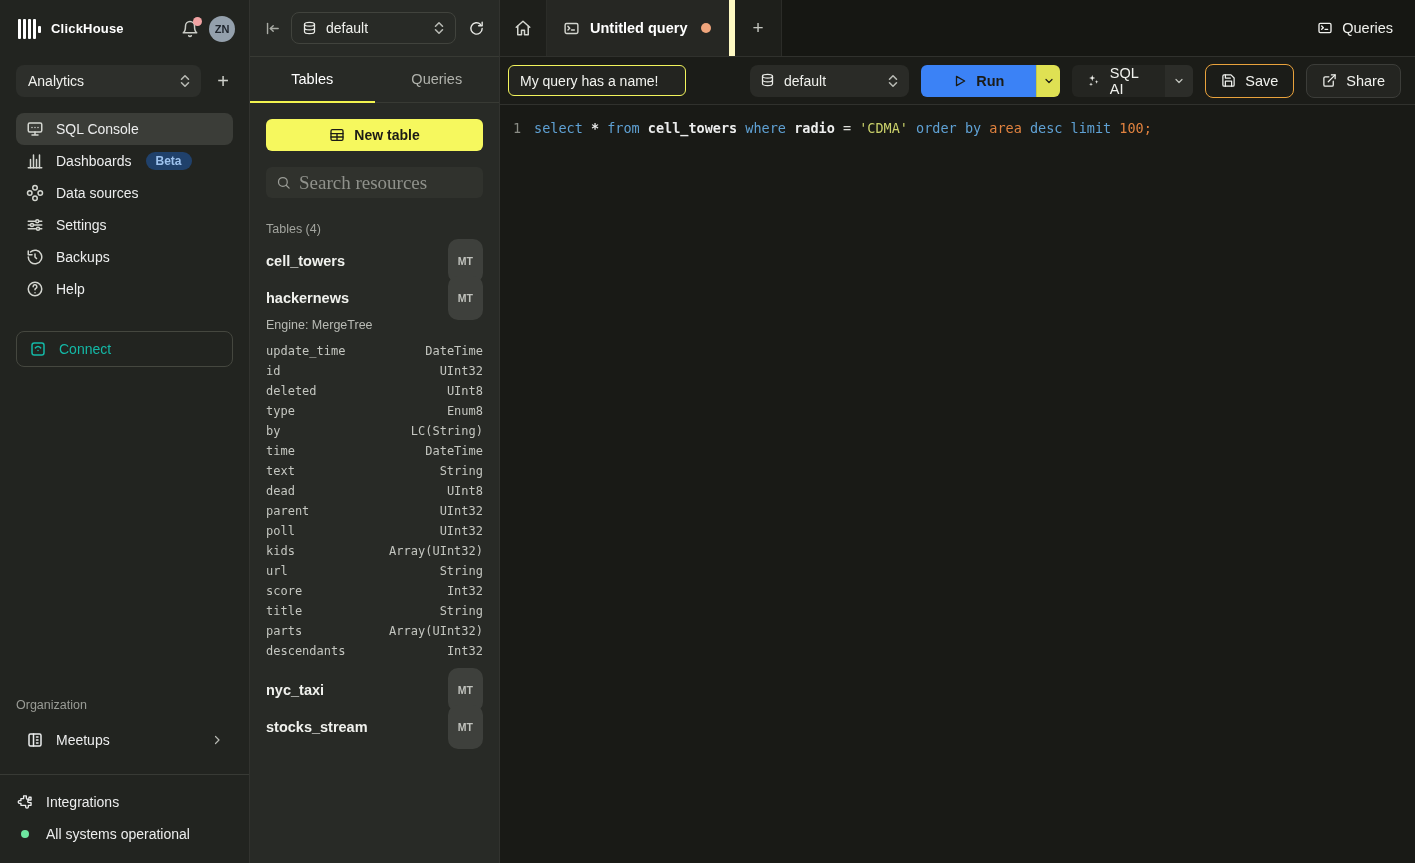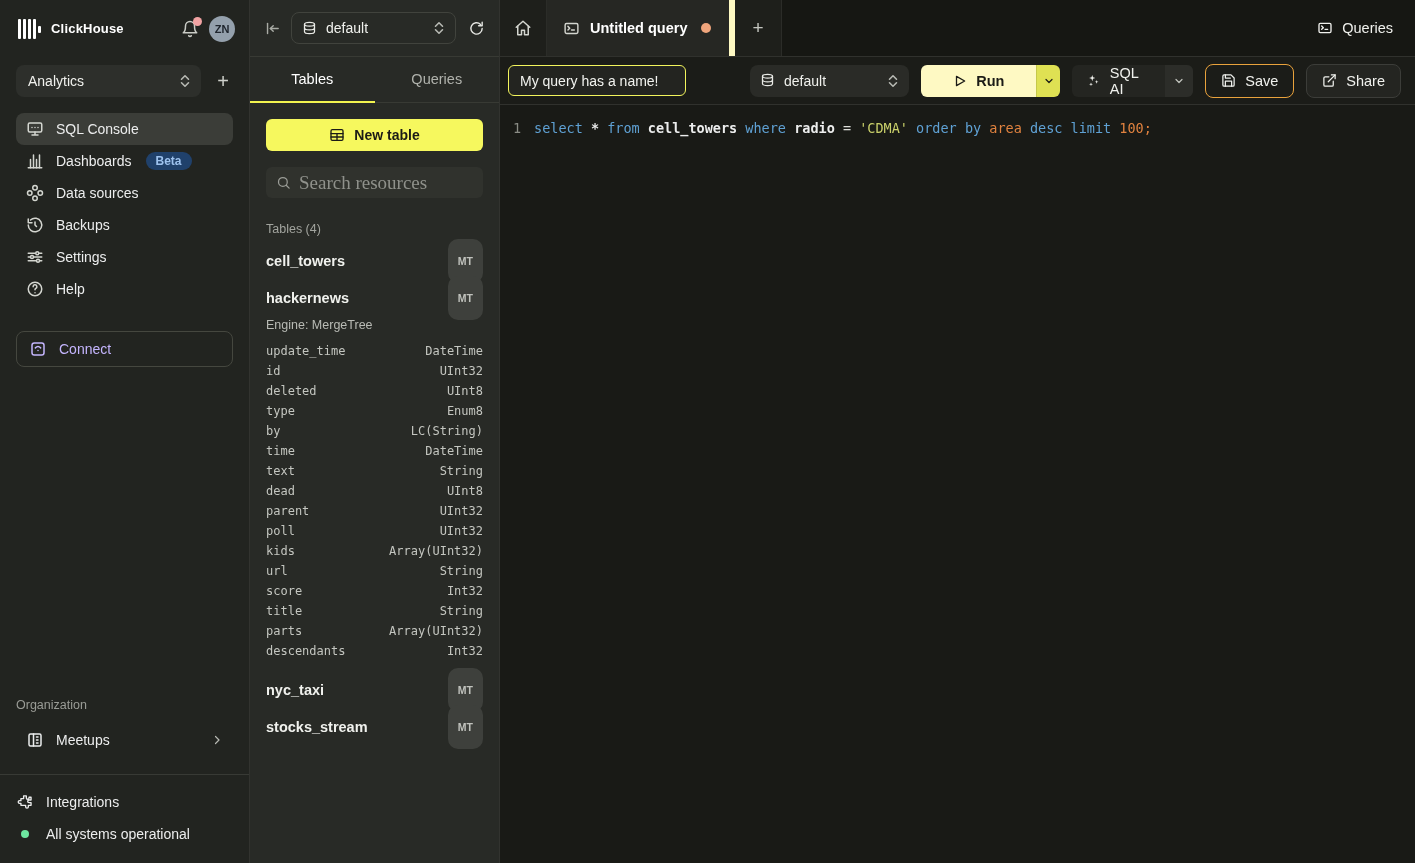--- a/index.html
+++ b/index.html
@@ -24,21 +24,21 @@
   .ws-select .lbl { font-size:14px; color:#f0f1ed; }
   .ws-select .chev { margin-left:auto; color:#b8bab4; }
   .plus-btn { color:#cfd1cb; font-size:20px; line-height:1; cursor:pointer; padding:2px 4px; }
 
   .nav { padding:6px 16px 0 16px; display:flex; flex-direction:column; gap:0; }
   .nav-item { height:32px; display:flex; align-items:center; gap:12px; padding:0 10px; border-radius:8px; color:#eceded; font-weight:500; font-size:14px; cursor:pointer; }
   .nav-item.active { background:#3b3d38; }
   .nav-item .nicon { color:#d4d6d0; width:18px; display:flex; justify-content:center; }
   .badge-beta { background:#20416b; color:#9dc2ee; font-size:12px; font-weight:600; border-radius:11px; padding:2px 10px; margin-left:2px; }
 
-  .connect-btn { margin:26px 16px 0 16px; height:36px; border:1px solid #45473f; border-radius:8px; display:flex; align-items:center; gap:12px; padding:0 12px; color:#c4b5fd; font-weight:500; cursor:pointer; }
+  .connect-btn { margin:26px 16px 0 16px; height:36px; border:1px solid #45473f; border-radius:8px; display:flex; align-items:center; gap:12px; padding:0 12px; color:#14b8a6; font-weight:500; cursor:pointer; }
 
   .sb-bottom { margin-top:auto; }
   .org-label { padding:0 16px; font-size:12.5px; color:#9a9c96; margin-bottom:12px; }
   .meetups { height:32px; margin:0 16px; display:flex; align-items:center; gap:12px; padding:0 10px; color:#eceded; font-weight:500; cursor:pointer; border-radius:6px; }
   .meetups .chev-r { margin-left:auto; color:#b8bab4; }
   .sb-divider { border-top:1px solid #383a35; margin-top:18px; }
   .sb-footer { padding:14px 16px 16px 16px; display:flex; flex-direction:column; gap:6px; }
   .sb-footer .f-item { height:26px; display:flex; align-items:center; gap:12px; color:#eceded; font-size:14px; cursor:pointer; }
   .green-dot { width:8px; height:8px; border-radius:50%; background:#6ee7a0; margin:0 5px; }
 
@@ -82,21 +82,21 @@
   .tabbar-spacer { flex:1; }
   .queries-btn { display:flex; align-items:center; gap:9px; padding:0 22px; color:#f0f1ed; font-size:14.5px; font-weight:500; cursor:pointer; }
 
   .toolbar { height:48px; background:#1b1c18; display:flex; align-items:center; padding:0 14px 0 8px; border-bottom:1px solid #30312d; gap:12px; }
   .qname-input { width:178px; height:31px; background:#232420; border:1.5px solid #f2f45c; border-radius:6px; color:#f2f3ef; font-size:14px; padding:0 11px; outline:none; font-family:inherit; }
   .tb-db-select { margin-left:52px; width:166px; height:32px; background:#2a2b27; border-radius:8px; display:flex; align-items:center; gap:9px; padding:0 10px; cursor:pointer; }
   .tb-db-select .lbl { font-size:14px; color:#f0f1ed; }
   .tb-db-select .chev { margin-left:auto; color:#b8bab4; }
 
   .run-group { margin-left:auto; display:flex; height:32px; border-radius:6px; overflow:hidden; }
-  .run-main { background:#fef9c3; color:#1b1b16; display:flex; align-items:center; gap:9px; padding:0 32px; font-size:14.5px; font-weight:600; cursor:pointer; }
+  .run-main { background:#3b82f6; color:#1b1b16; display:flex; align-items:center; gap:9px; padding:0 32px; font-size:14.5px; font-weight:600; cursor:pointer; }
   .run-caret { width:30px; background:#dfe153; border-left:1px solid #c5c84a; display:flex; align-items:center; justify-content:center; color:#1b1b16; cursor:pointer; }
 
   .sqlai-group { display:flex; height:32px; border-radius:6px; overflow:hidden; background:#242521; }
   .sqlai-main { display:flex; align-items:center; gap:9px; padding:0 14px; color:#f0f1ed; font-size:14.5px; font-weight:500; cursor:pointer; }
   .sqlai-caret { width:30px; background:#2c2d29; display:flex; align-items:center; justify-content:center; color:#c3c5bf; cursor:pointer; }
 
   .save-btn { height:34px; border:1.5px solid #e9a23c; background:transparent; border-radius:8px; display:flex; align-items:center; gap:9px; padding:0 15px; color:#f0f1ed; font-size:14.5px; font-weight:500; cursor:pointer; font-family:inherit; }
   .share-btn { height:34px; border:1px solid #3c3d39; background:#242521; border-radius:8px; display:flex; align-items:center; gap:9px; padding:0 15px; color:#f0f1ed; font-size:14.5px; font-weight:500; cursor:pointer; font-family:inherit; }
 
   .editor { flex:1; padding-top:13px; font-family:"DejaVu Sans Mono", monospace; font-size:13.5px; line-height:21px; cursor:text; }
@@ -171,38 +171,38 @@
     <div class="nav-item">
       <span class="nicon">
           <svg width="18" height="18" viewBox="0 0 24 24" fill="none" stroke="currentColor" stroke-width="2" stroke-linecap="round" stroke-linejoin="round">
             <path d="M12 8c2 0 3-1 3-3s-1-3-3-3-3 1-3 3 1 3 3 3zM12 22c2 0 3-1 3-3s-1-3-3-3-3 1-3 3 1 3 3 3zM5 15c2 0 3-1 3-3S7 9 5 9s-3 1-3 3 1 3 3 3zM19 15c2 0 3-1 3-3s-1-3-3-3-3 1-3 3 1 3 3 3z"></path>
           </svg>
         </span>
       <span>Data sources</span>
     </div>
     <div class="nav-item">
       <span class="nicon">
-          <svg width="18" height="18" viewBox="0 0 24 24" fill="none" stroke="currentColor" stroke-width="2" stroke-linecap="round" stroke-linejoin="round">
-            <path d="M3 12a9 9 0 1 0 3-6.7"></path>
-            <path d="M3 4v5h5"></path>
-            <path d="M12 8v4l2 2"></path>
-          </svg>
-        </span>
-      <span>Backups</span>
-    </div>
-    <div class="nav-item">
-      <span class="nicon">
           <svg width="18" height="18" viewBox="0 0 24 24" fill="none" stroke="currentColor" stroke-width="2" stroke-linecap="round">
             <path d="M3 7h18M3 12h18M3 17h18"></path>
             <circle cx="15" cy="7" r="2" fill="#222420"></circle>
             <circle cx="8" cy="12" r="2" fill="#222420"></circle>
             <circle cx="16" cy="17" r="2" fill="#222420"></circle>
           </svg>
         </span>
       <span>Settings</span>
+    </div>
+    <div class="nav-item">
+      <span class="nicon">
+          <svg width="18" height="18" viewBox="0 0 24 24" fill="none" stroke="currentColor" stroke-width="2" stroke-linecap="round" stroke-linejoin="round">
+            <path d="M3 12a9 9 0 1 0 3-6.7"></path>
+            <path d="M3 4v5h5"></path>
+            <path d="M12 8v4l2 2"></path>
+          </svg>
+        </span>
+      <span>Backups</span>
     </div>
     <div class="nav-item">
       <span class="nicon">
           <svg width="18" height="18" viewBox="0 0 24 24" fill="none" stroke="currentColor" stroke-width="2" stroke-linecap="round">
             <circle cx="12" cy="12" r="9"></circle>
             <path d="M9.5 9a2.5 2.5 0 1 1 3.4 2.3c-.8.3-.9 1-.9 1.7"></path>
             <path d="M12 17h.01"></path>
           </svg>
         </span>
       <span>Help</span>

